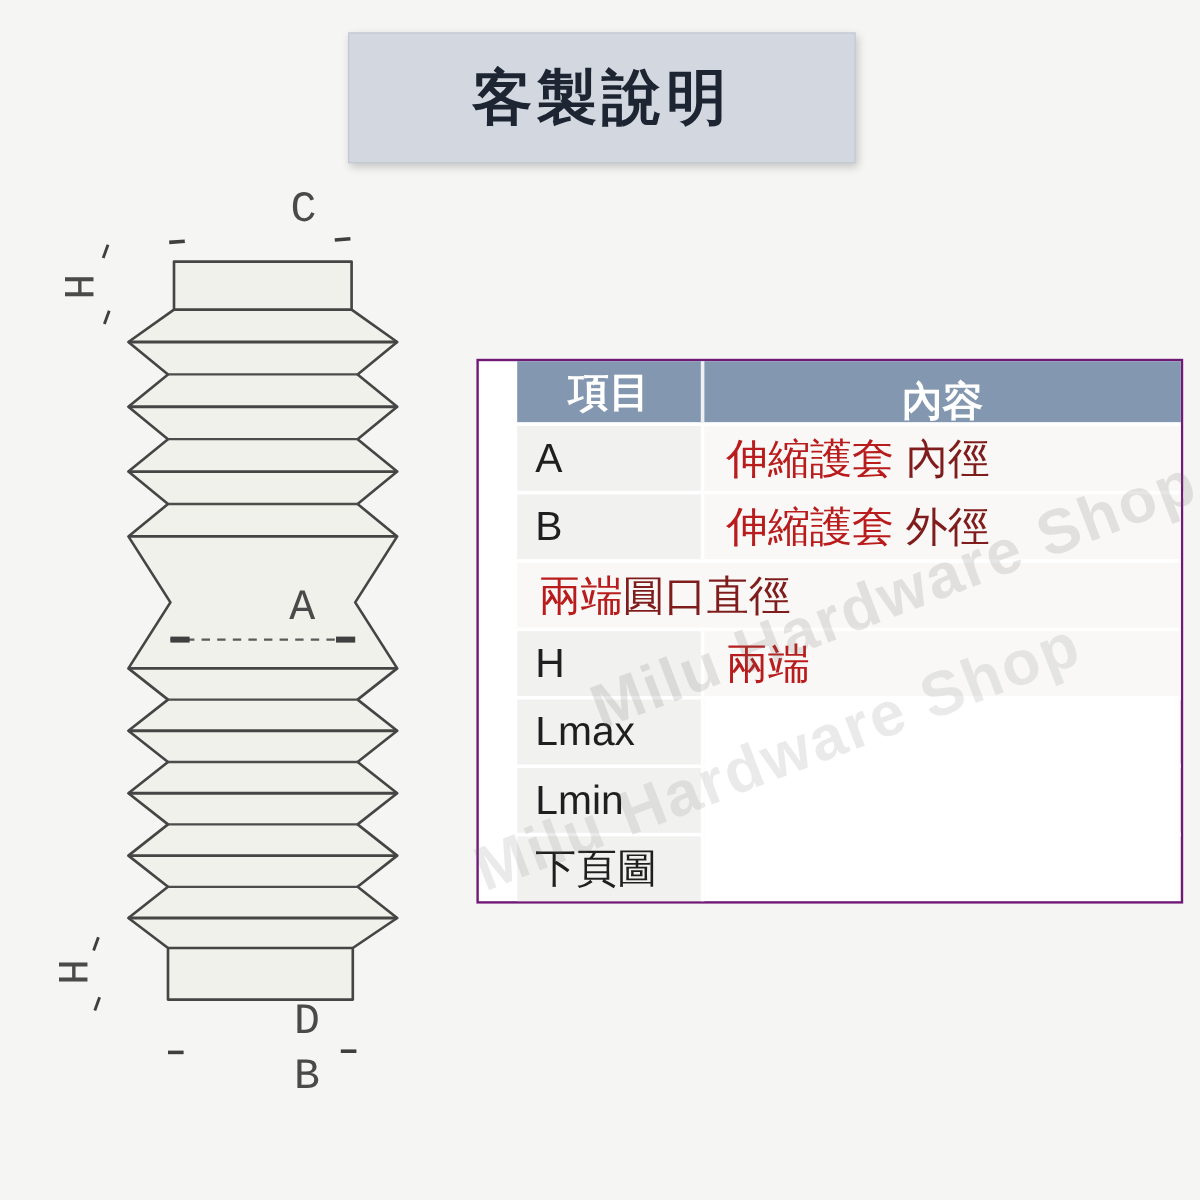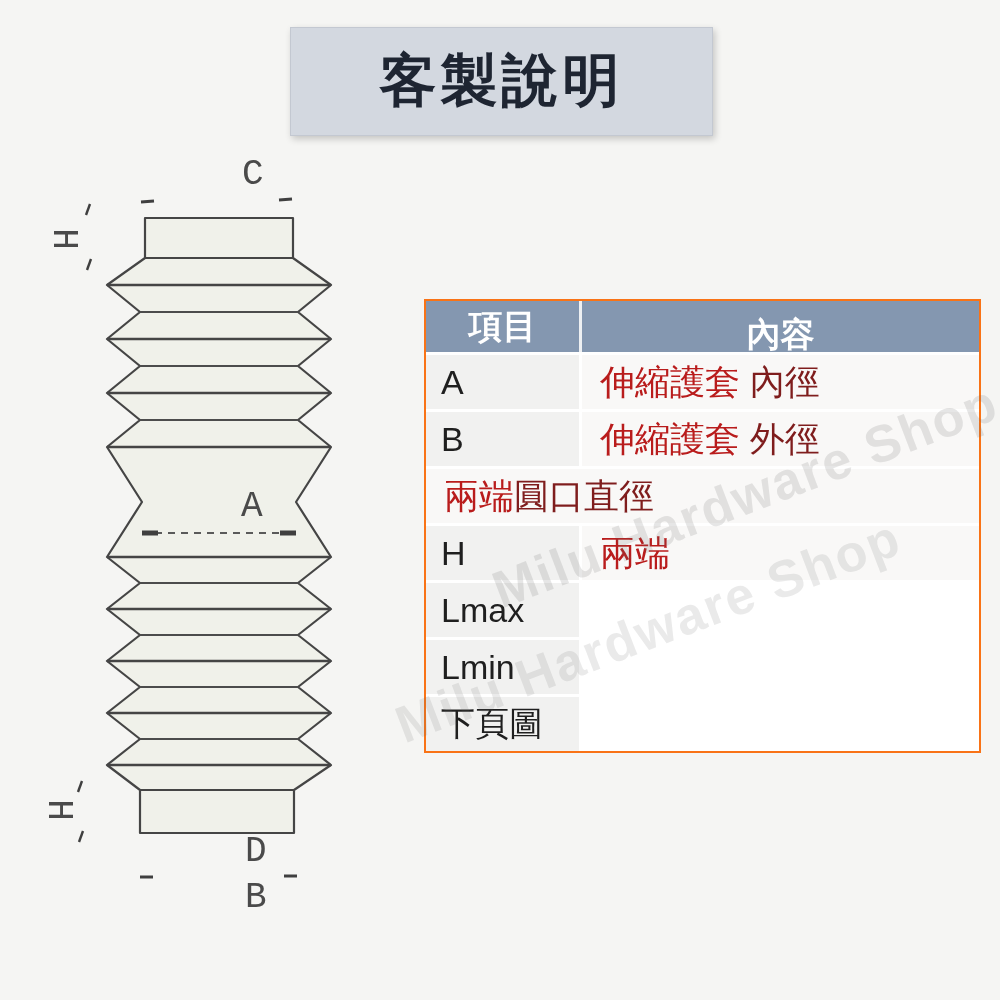--- a/index.html
+++ b/index.html
@@ -10,36 +10,36 @@
   }
 
   
   .banner{
     position:absolute; left:290px; top:27px; width:421px; height:107px;
     background:#d3d8e0; border:1px solid #c3c8d1;
     box-shadow:2px 3px 7px rgba(0,0,0,0.20);
     display:flex; align-items:center; justify-content:center;
   }
   .banner-title{
-    font-size:57px; font-weight:700; color:#1e2532; letter-spacing:4px;
+    font-size:50px; font-weight:700; color:#1e2532; letter-spacing:4px;
   }
 
   
   .diagram{position:absolute; left:40px; top:155px; width:340px; height:770px;}
   .diagram svg{position:absolute; left:0; top:0;}
   .dlabel{
     position:absolute; font-family:"Liberation Mono", monospace;
     font-size:36px; color:#4a4a4a; line-height:1;
   }
   .dlabel.rot{transform:rotate(90deg); transform-origin:center center;}
 
   
   .spec-table{
-    position:absolute; left:424px; top:299px; width:553px;
-    border:2px solid #f97316; background:#ffffff;
+    position:absolute; left:397px; top:299px; width:553px;
+    border:2px solid #701a75; background:#ffffff;padding-left:32px;
   }
   .thead{display:flex; height:51px; background:#8497b0;}
   .th{
     color:#ffffff; font-size:34px; font-weight:700;
     display:flex; align-items:center; justify-content:center;
   }
   .th-item{width:153px; border-right:3px solid #eef0f2;}
   .th-content{flex:1;margin-top:17px;}
   .trow{display:flex; height:54px; border-top:3px solid #ffffff;}
   .td-item{

